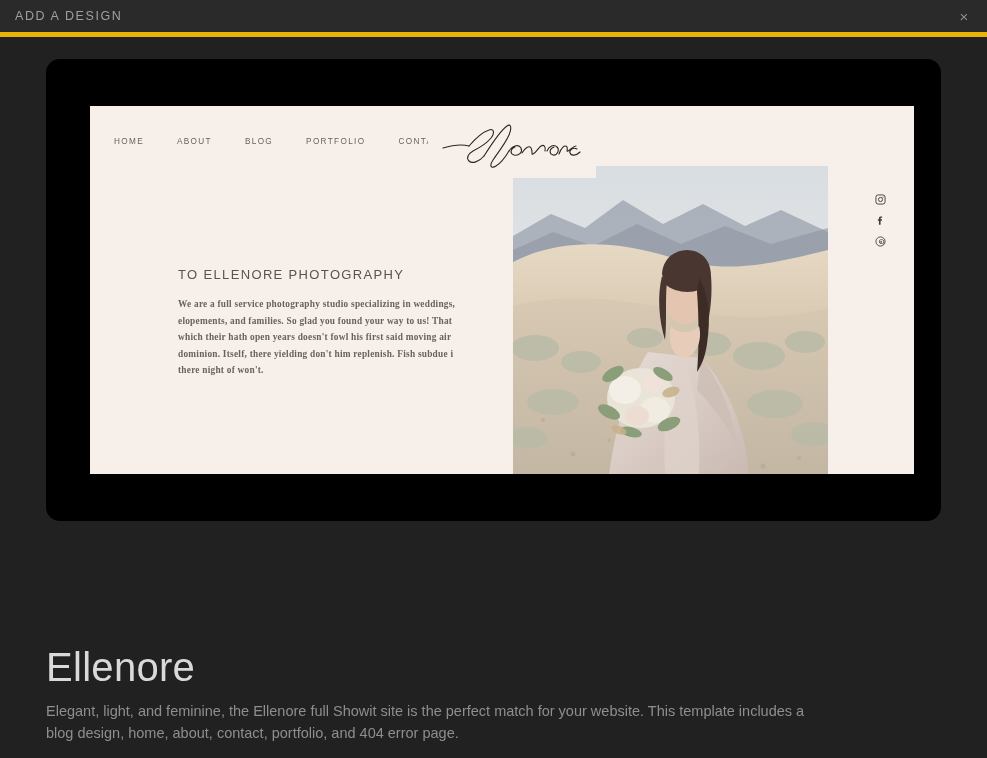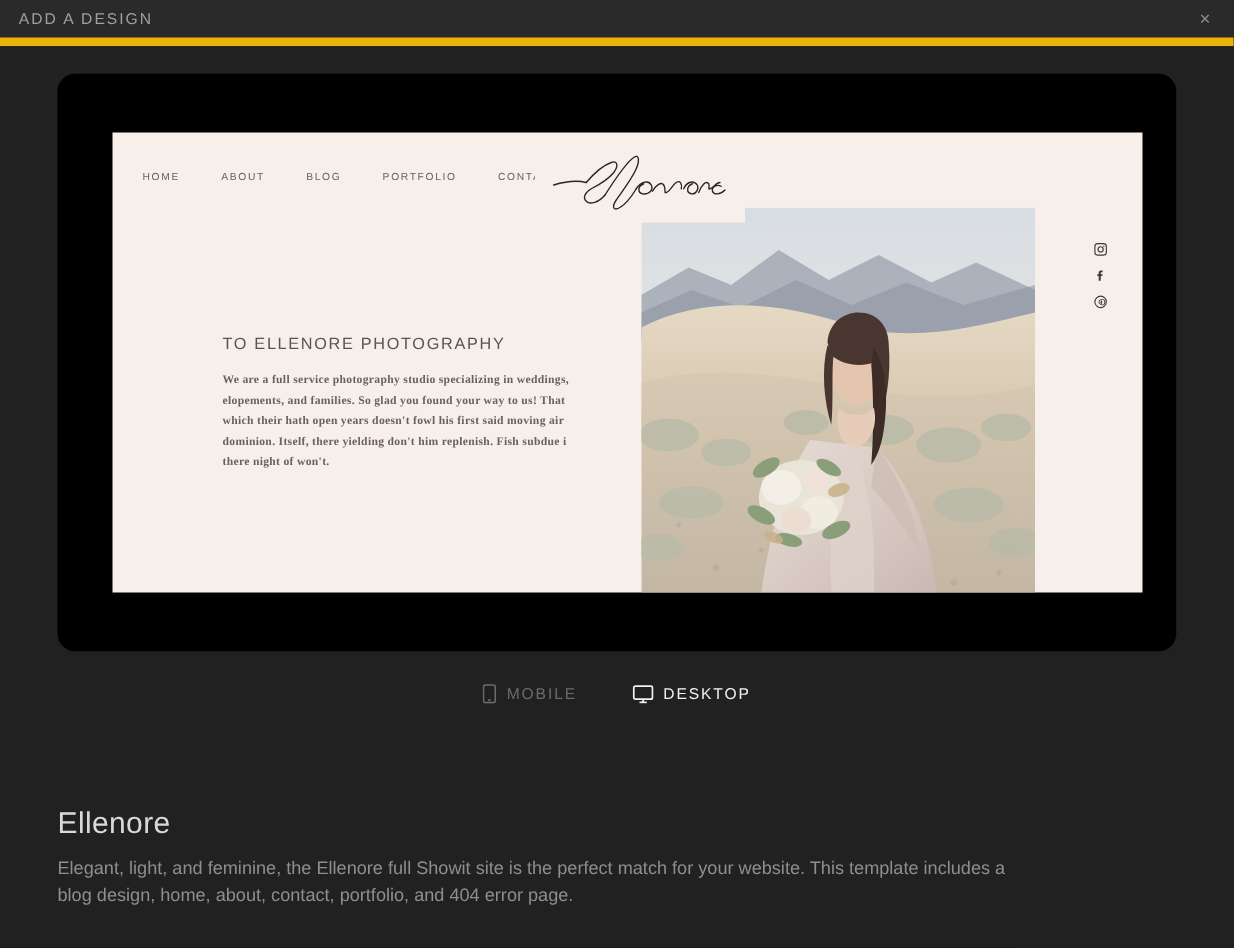--- a/index.html
+++ b/index.html
@@ -10,21 +10,21 @@
     overflow: hidden;
     background: #212121;
     font-family: "Liberation Sans", sans-serif;
   }
 
   
   .modal-header {
     position: relative;
     height: 37px;
     background: #2a2a2a;
-    border-bottom: 7px solid #eab308;
+    border-bottom: 5px solid #eab308;
     display: flex;
     align-items: center;
   }
   .modal-title {
     margin-left: 15px;
     font-size: 12.5px;
     letter-spacing: 1.6px;
     color: #a0a0a0;
     font-weight: 400;
     text-transform: uppercase;
@@ -228,21 +228,21 @@
     width: 987px;
     padding: 0 46px;
   }
   .info-row {
     display: flex;
     align-items: flex-start;
     justify-content: space-between;
   }
   .info-left { width: 770px; padding-top: 27px; }
   .design-title {
-    font-size: 24px;
+    font-size: 40px;
     font-weight: 300;
     color: #d9d9d9;
     letter-spacing: 0.3px;
     line-height: 1;
   }
   .design-desc {
     margin-top: 13px;
     font-size: 14.5px;
     line-height: 22px;
     color: #8e8e8e;
@@ -407,41 +407,20 @@
               <circle cx="12" cy="12" r="10"></circle>
               <path d="M11.2 17.5c.7-2.6 1-3.6 1-3.6s-.3-.6-.3-1.4c0-1.3.8-2.3 1.8-2.3.8 0 1.2.6 1.2 1.4 0 .9-.6 2.2-.9 3.4-.2 1 .5 1.8 1.5 1.8 1.8 0 3-2.3 3-5 0-2-1.4-3.6-3.9-3.6-2.8 0-4.6 2.1-4.6 4.4 0 .8.2 1.4.6 1.8.2.2.2.3.1.5l-.2.7c0 .2-.2.3-.4.2-1.1-.5-1.7-1.8-1.7-3.3 0-2.5 2.1-5.5 6.3-5.5 3.3 0 5.5 2.4 5.5 5 0 3.4-1.9 6-4.7 6-.9 0-1.8-.5-2.1-1.1z" fill="currentColor" stroke="none"></path>
             </svg>
           </span>
         </div>
 
       </div>
     </div>
   </div>
 
-  <div class="view-toggle">
-    <button class="view-opt inactive">
-      <span>
-        <svg width="11" height="16" viewBox="0 0 14 20" fill="none" stroke="currentColor" stroke-width="1.6">
-          <rect x="1" y="1" width="12" height="18" rx="2"></rect>
-          <line x1="5.6" y1="16.4" x2="8.4" y2="16.4"></line>
-        </svg>
-      </span>
-      <span class="vlabel">MOBILE</span>
-    </button>
-    <button class="view-opt active">
-      <span>
-        <svg width="17" height="15" viewBox="0 0 20 18" fill="none" stroke="currentColor" stroke-width="1.7">
-          <rect x="1" y="1" width="18" height="12.5" rx="1.6"></rect>
-          <line x1="6.5" y1="16.6" x2="13.5" y2="16.6"></line>
-          <line x1="10" y1="13.5" x2="10" y2="16.6"></line>
-        </svg>
-      </span>
-      <span class="vlabel">DESKTOP</span>
-    </button>
-  </div>
 
   <div class="info-section">
     <div class="info-row">
       <div class="info-left">
         <div class="design-title">Ellenore</div>
         <div class="design-desc">Elegant, light, and feminine, the Ellenore full Showit site is the perfect match for your website. This template includes a blog design, home, about, contact, portfolio, and 404 error page.</div>
       </div>
     </div>
   </div>
 

